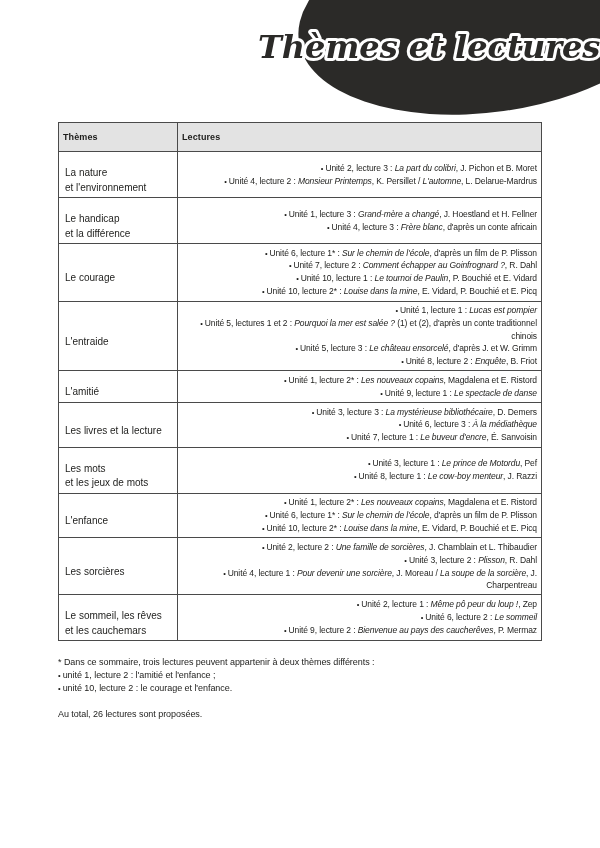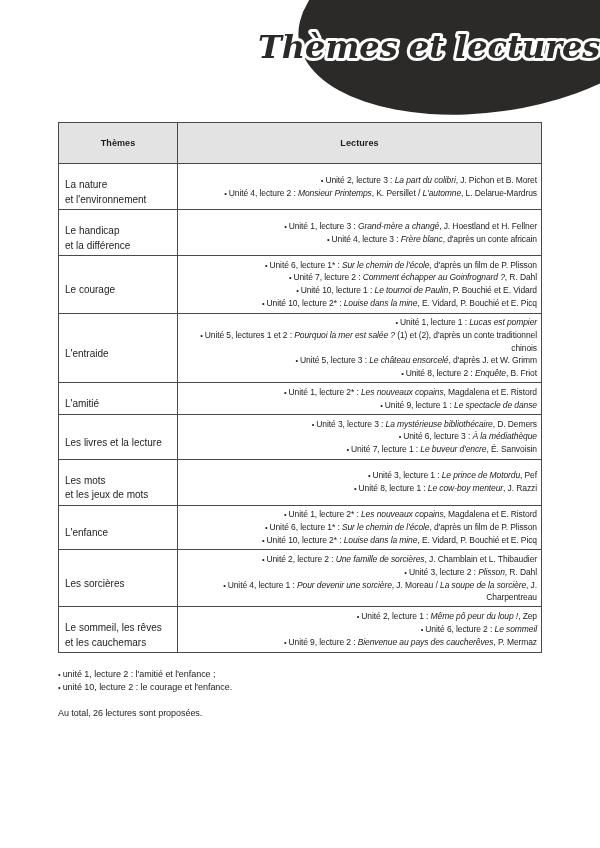--- a/index.html
+++ b/index.html
@@ -23,21 +23,21 @@
     font-style:italic;font-weight:bold;font-size:32px;
     paint-order:stroke;stroke:#ffffff;stroke-width:6px;stroke-linejoin:round;
   }
 
   .content{position:absolute;left:58px;top:122px;width:484px;}
 
   table.themes-table{width:100%;border-collapse:collapse;table-layout:fixed;}
   .themes-table th,.themes-table td{border:1px solid var(--border);}
   .themes-table th{
     background:var(--header-bg);font-size:9px;font-weight:bold;
-    padding:15px 4px;text-align:center;letter-spacing:0.1px;
+    padding:9px 4px;text-align:left;letter-spacing:0.1px;
   }
   th.th-theme{width:110px;}
   td.theme-cell{
     width:110px;font-weight:normal;font-size:10px;line-height:1.45;
     padding:14px 4px 2px 6px;vertical-align:middle;white-space:pre-line;
   }
   td.lectures-cell{
     font-size:8.5px;line-height:1.45;letter-spacing:-0.1px;
     padding:2.5px 4px 2.5px 6px;vertical-align:middle;
   }
@@ -162,20 +162,21 @@
             <td class="lectures-cell">
               <div class="lecture-line"><span class="bullet">• </span><span>Unité 2, lecture 1 : </span><i>Même pô peur du loup !</i><span>, Zep</span></div>
               <div class="lecture-line"><span class="bullet">• </span><span>Unité 6, lecture 2 : </span><i>Le sommeil</i></div>
               <div class="lecture-line"><span class="bullet">• </span><span>Unité 9, lecture 2 : </span><i>Bienvenue au pays des caucherêves</i><span>, P. Mermaz</span></div>
             </td>
           </tr>
         </tbody>
     </table>
 
     <div class="notes">
+      <div class="note-line">* Dans ce sommaire, trois lectures peuvent appartenir à deux thèmes différents :</div>
       <div>
           <div class="note-bullet-line"><span class="bullet">• </span>unité 1, lecture 2 : l'amitié et l'enfance ;</div>
           <div class="note-bullet-line"><span class="bullet">• </span>unité 10, lecture 2 : le courage et l'enfance.</div>
         </div>
       <div class="note-total">Au total, 26 lectures sont proposées.</div>
     </div>
   </div>
 
   <div class="footer">
     <span class="footer-gray">À LA LIGNE CE2 - Fichier ressources © Éditions Sed</span>

